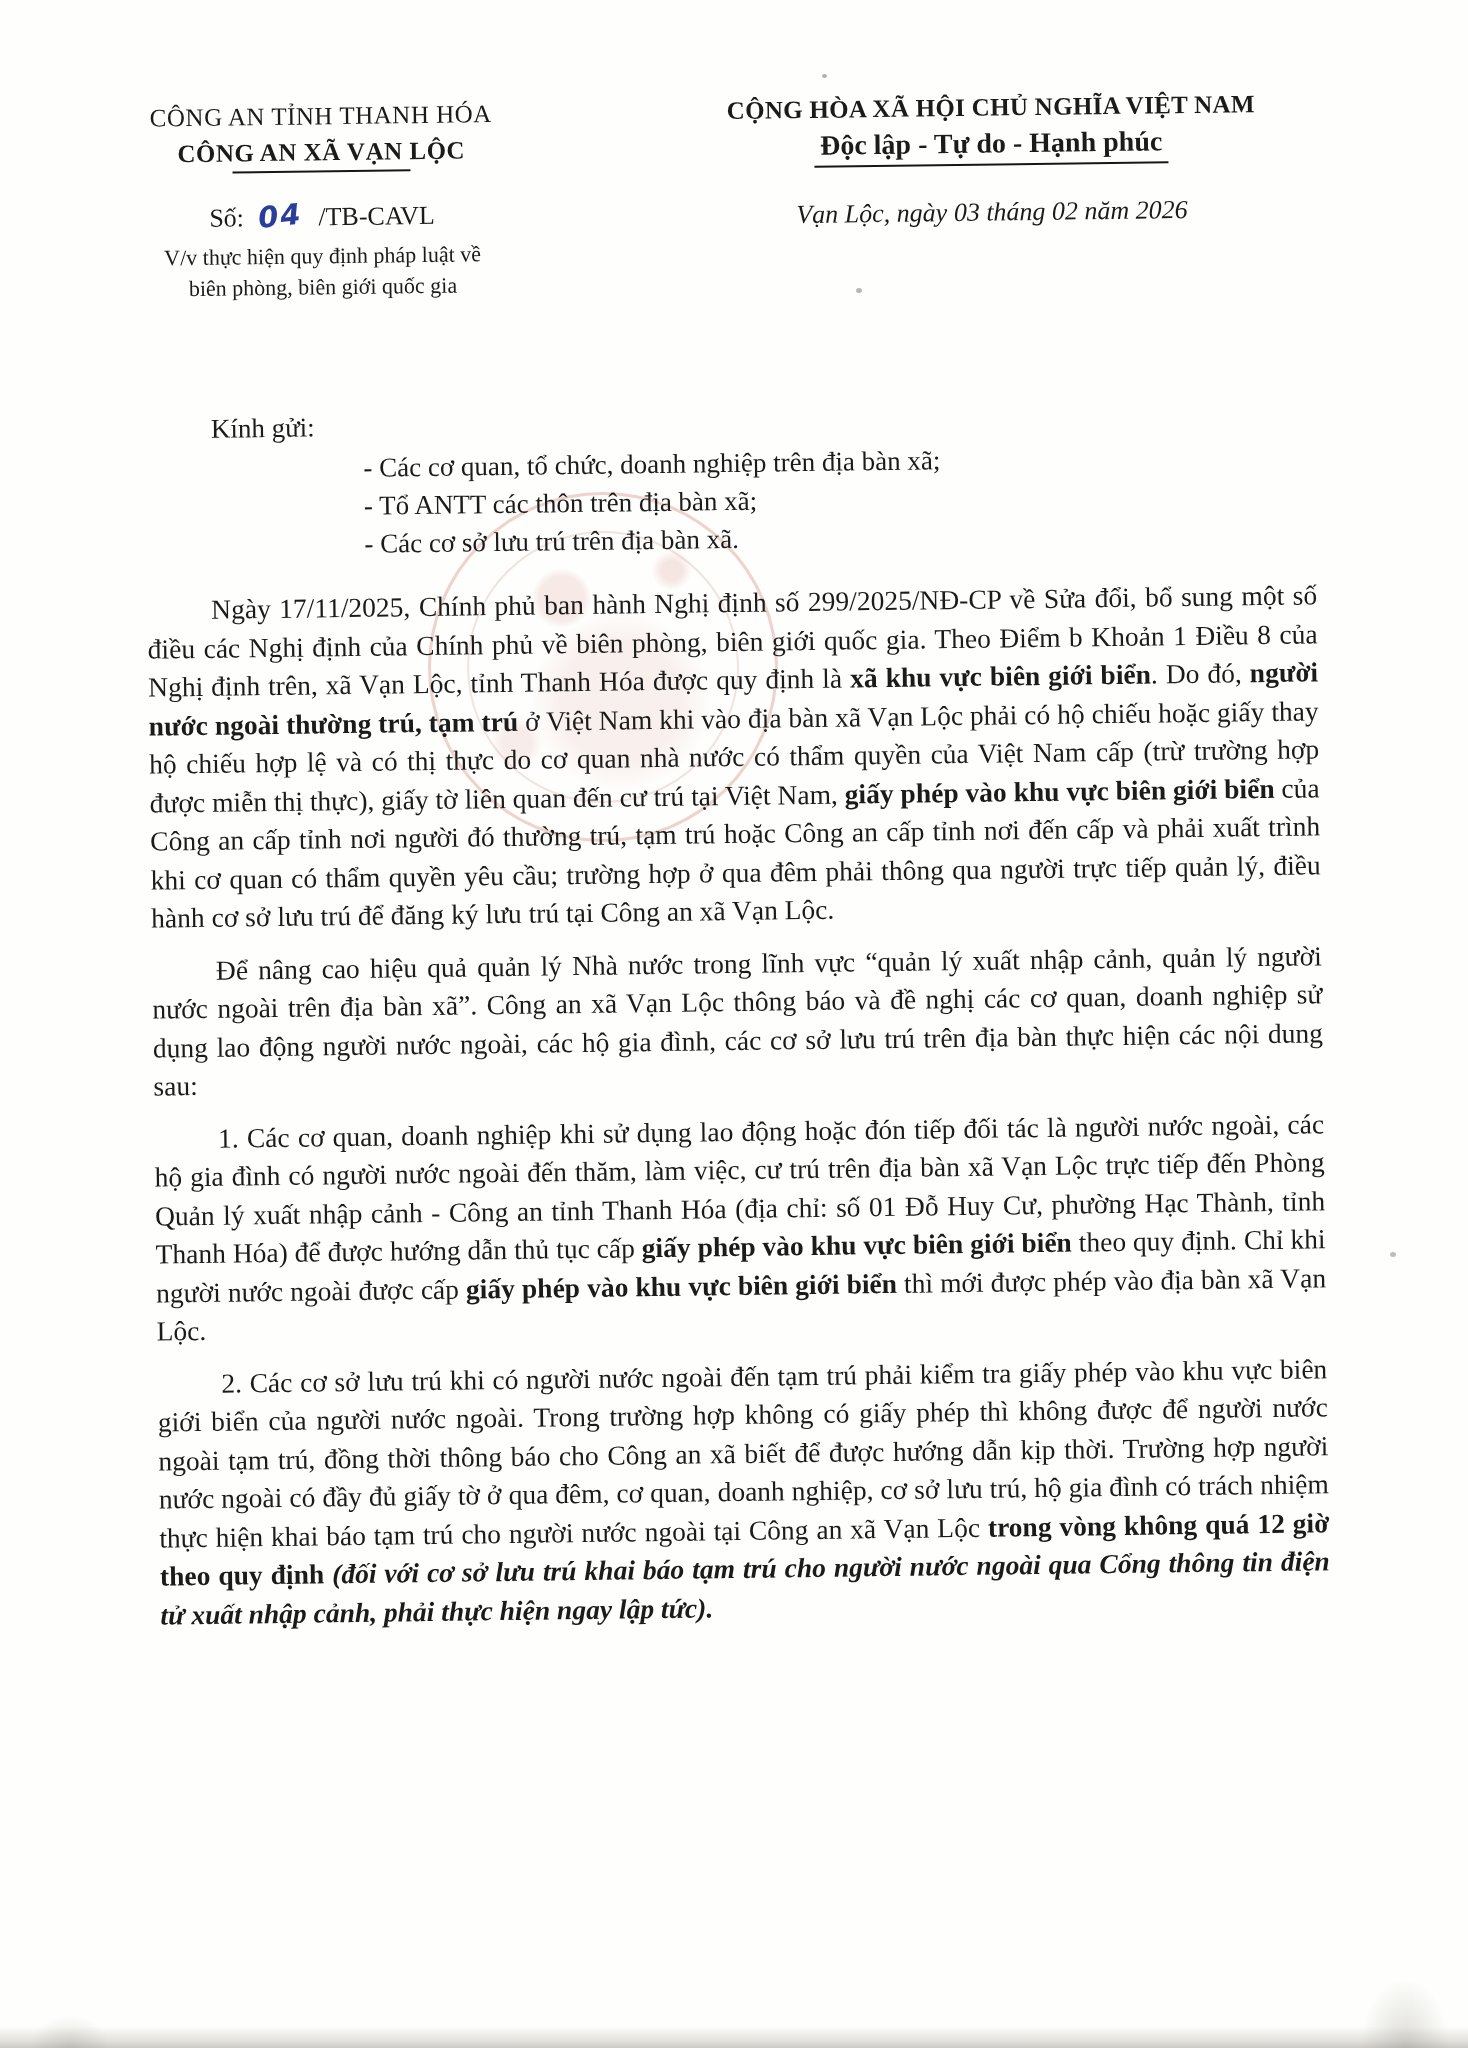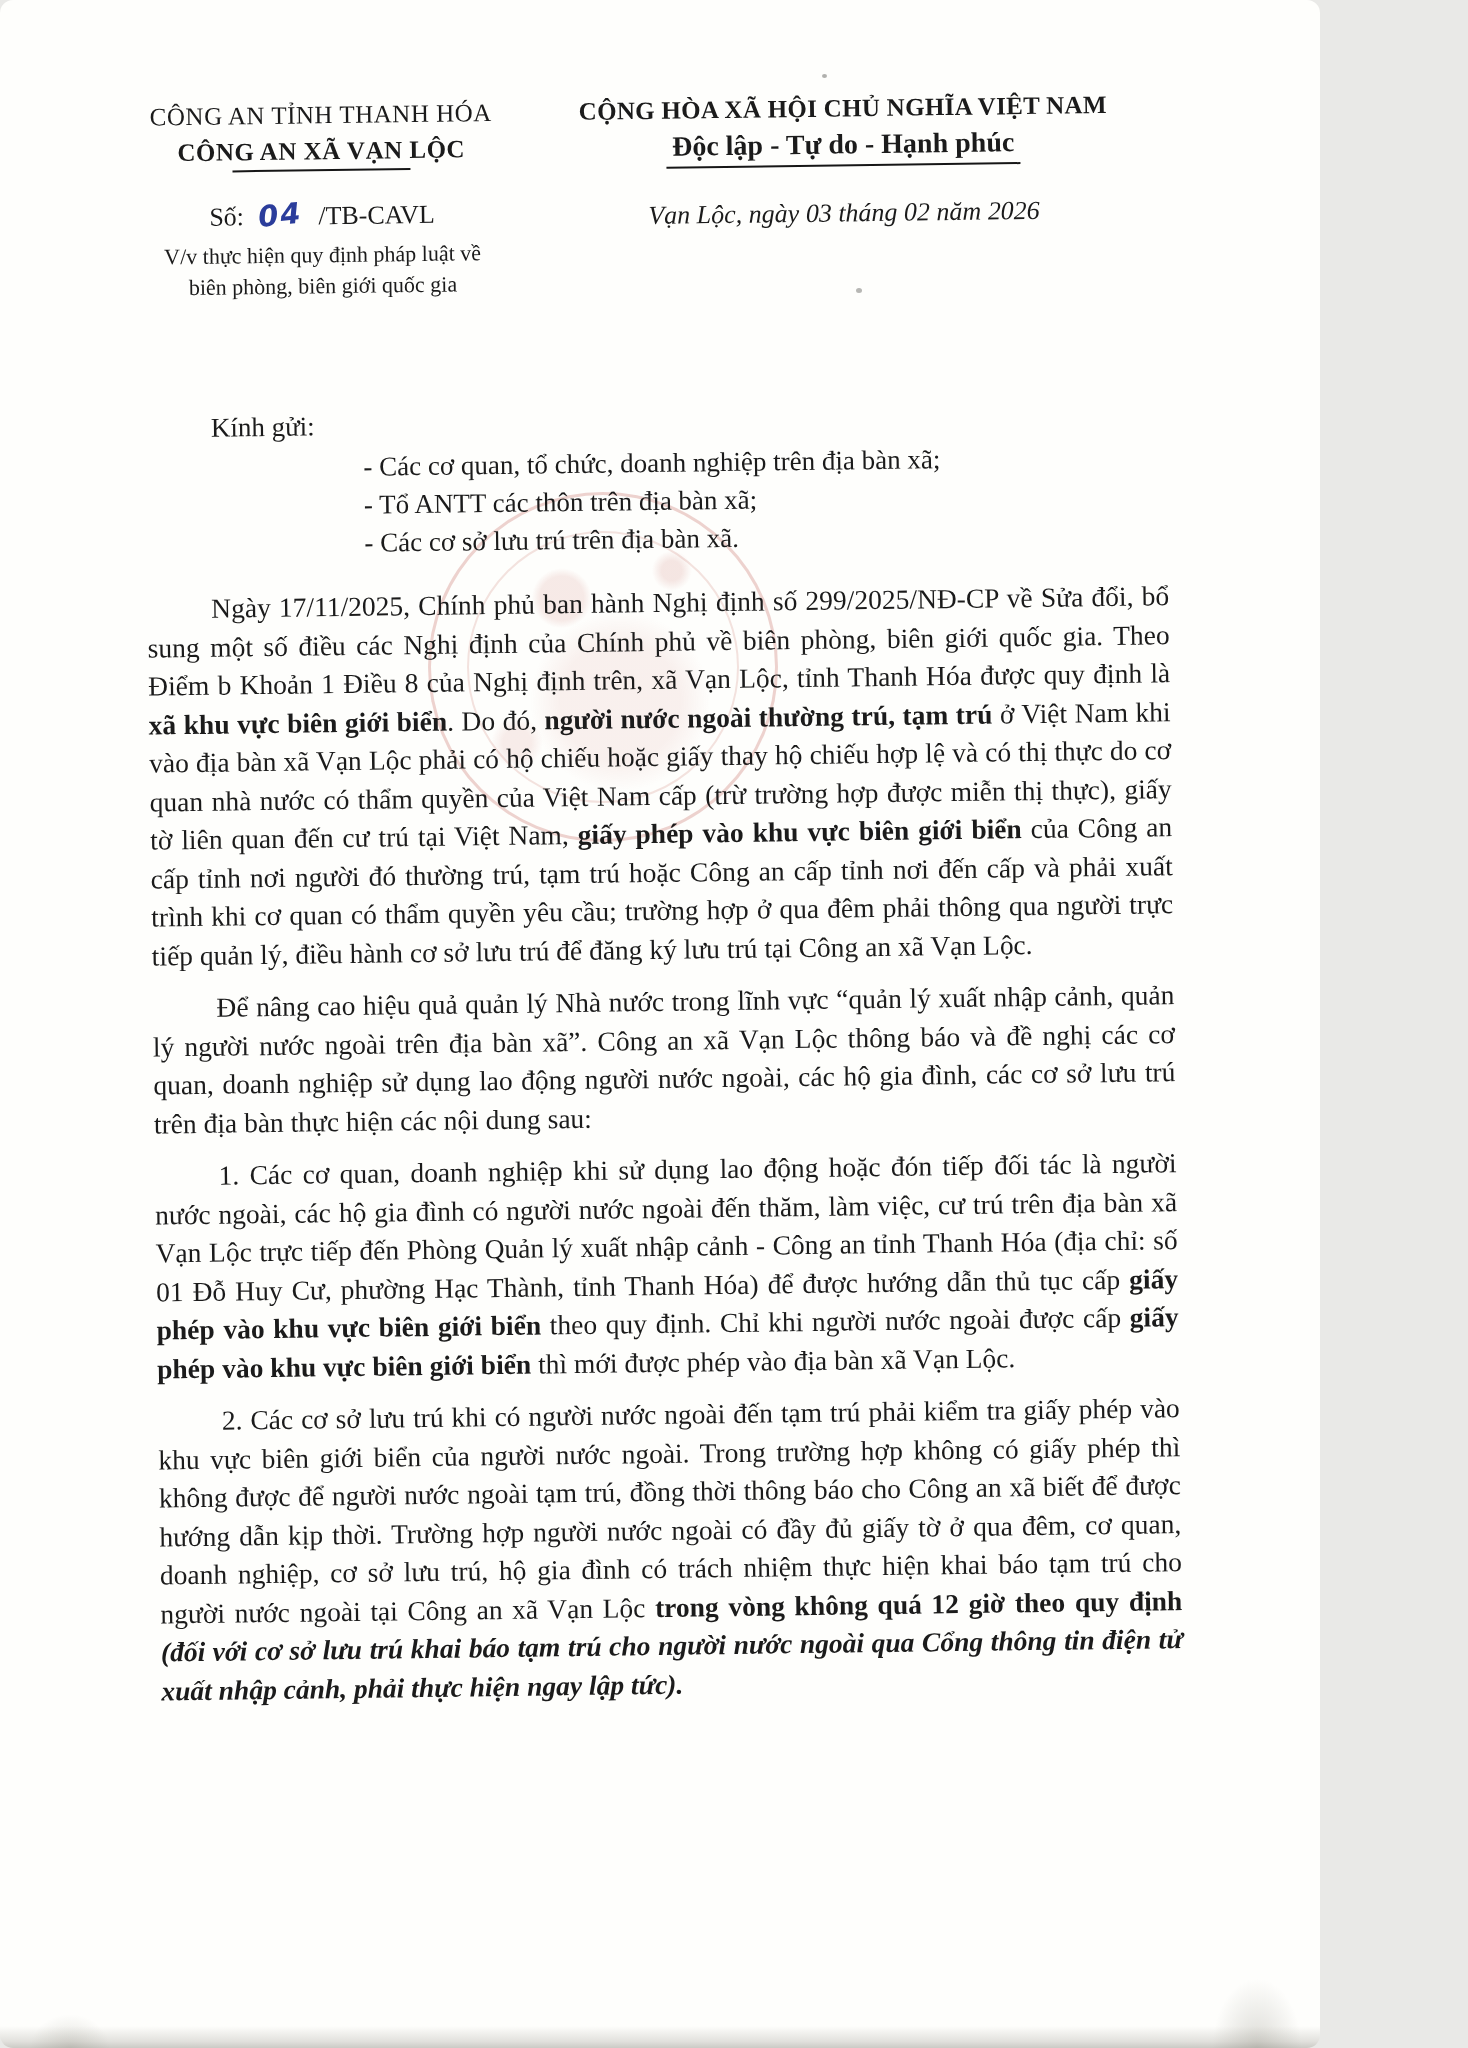--- a/index.html
+++ b/index.html
@@ -1,23 +1,22 @@
 <!DOCTYPE html>
 <html lang="vi"><head>
 <meta charset="utf-8">
 <style>
   html,body{margin:0;padding:0;background:#e9e9e7;}
   .page{
     position:relative;
-    width:1320px;height:2048px;
+    width:1468px;height:2048px;
     background:#fefefc;
     overflow:hidden;
     font-family:"Liberation Serif","DejaVu Serif",serif;
     color:#1b1b1b;
-    border-radius:13px;
   }
   .doc{
     position:absolute;inset:0;
     padding:96px 148px 0 150px;
     transform:rotate(-0.75deg);
     transform-origin:55% 40%;
     z-index:1;
   }
   
   .hdr{display:flex;justify-content:space-between;align-items:flex-start;}

